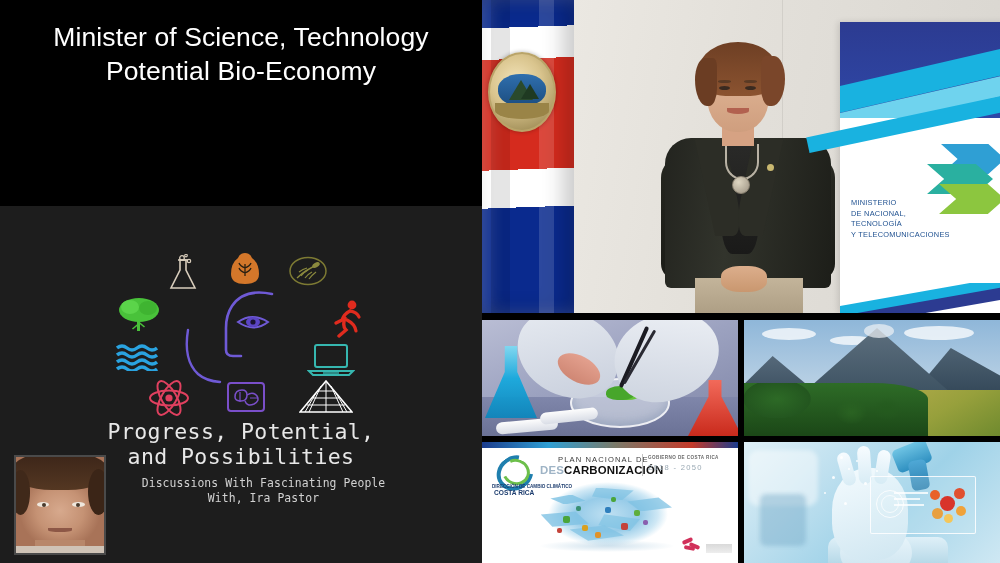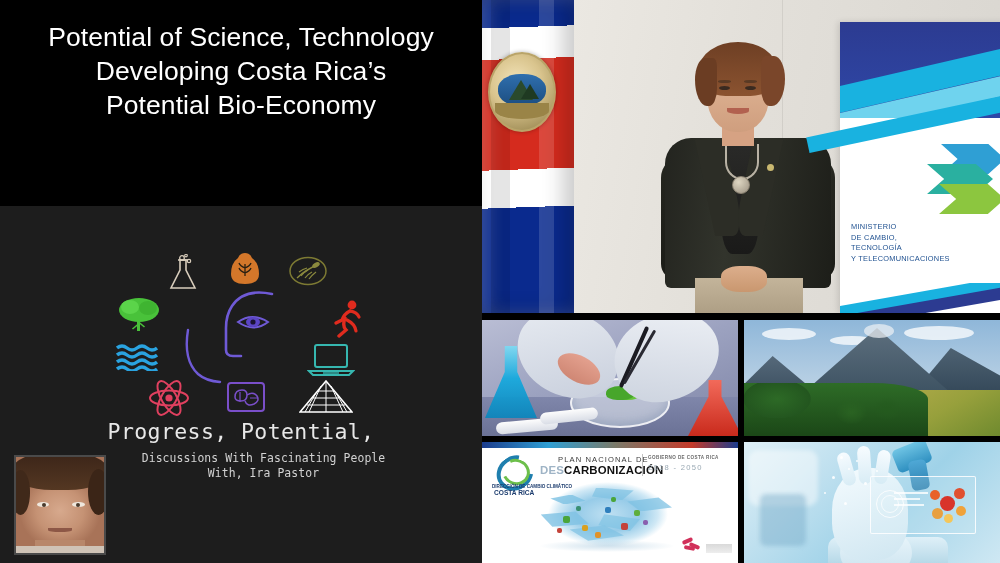--- a/index.html
+++ b/index.html
@@ -120,21 +120,21 @@
   .banner .logo-mark{position:absolute;right:6px;top:118px;width:84px;height:78px;}
   .banner .m1{position:absolute;left:16px;top:4px;width:64px;height:30px;background:#2f9fd4;
       clip-path:polygon(0 0,74% 0,100% 50%,74% 100%,0 100%,26% 50%);}
   .banner .m2{position:absolute;left:2px;top:24px;width:66px;height:30px;background:#2ab0a0;
       clip-path:polygon(0 0,74% 0,100% 50%,74% 100%,0 100%,26% 50%);}
   .banner .m3{position:absolute;left:14px;top:44px;width:66px;height:30px;background:#8cc63f;
       clip-path:polygon(0 0,74% 0,100% 50%,74% 100%,0 100%,26% 50%);}
   .banner .wordmark{position:absolute;left:10px;top:150px;font-size:34px;font-weight:700;
       color:#17559e;letter-spacing:-1px;font-family:"DejaVu Sans",sans-serif;}
   .banner .wordmark .c{color:#2f9fd4;}
-  .banner .sub{position:absolute;left:11px;top:200px;font-size:7.4px;line-height:1.42;color:#1d4f8f;
+  .banner .sub{position:absolute;left:11px;top:176px;font-size:7.4px;line-height:1.42;color:#1d4f8f;
       font-family:"Liberation Sans",sans-serif;letter-spacing:.25px;}
   .banner .bfoot{position:absolute;left:0;bottom:0;width:100%;height:30px;overflow:hidden;}
   .banner .bfoot::before{content:"";position:absolute;left:-20%;bottom:2px;width:150%;height:16px;
       background:#2c3b91;transform:rotate(-10deg);}
   .banner .bfoot::after{content:"";position:absolute;left:-20%;bottom:14px;width:150%;height:10px;
       background:#19b2e0;transform:rotate(-10deg);}
 
   
   .lab-bg{position:absolute;inset:0;background:linear-gradient(160deg,#b9bdd4 0%,#9ca2c0 45%,#7e84a6 100%);}
   .lab-bench{position:absolute;left:0;bottom:0;width:100%;height:34%;background:linear-gradient(#7f86aa,#6b7296);}
@@ -247,22 +247,21 @@
 </style>
 </head>
 <body>
 
 <div id="card">
 
   <div id="left-panel">
 
     <div id="title-block">
       <div id="title-text">
-        <div>Potential of Science, Technology</div>
-        <div>Developing Costa Rica’s</div>
+        <div>Minister of Science, Technology</div>
         <div>Potential Bio-Economy</div>
       </div>
     </div>
 
     <div id="icon-collage">
 
       <span class="ic" style="left:58px;top:2px;">
         <svg width="34" height="40" viewBox="0 0 34 40">
           <path d="M14 6 v10 L5 34 h24 L20 16 V6 z" fill="none" stroke="#d8cdbc" stroke-width="1.6"></path>
           <line x1="12" y1="6" x2="22" y2="6" stroke="#d8cdbc" stroke-width="1.6"></line>
@@ -358,20 +357,21 @@
           <path d="M27 1 L53 32 H1 z" fill="none" stroke="#ffffff" stroke-width="1.6"></path>
           <path d="M27 1 L27 32 M19 11 L35 11 M14 18 L40 18 M8 25 L46 25
                    M22 6 L10 32 M32 6 L44 32 M17 13 L6 32 M37 13 L48 32" stroke="#ffffff" stroke-width="1" fill="none"></path>
         </svg>
       </span>
     </div>
 
     <div id="podcast-brand">
       <div id="brand-title">
         <div>Progress, Potential,</div>
+        <div>and Possibilities</div>
       </div>
       <div id="brand-sub">
         <div>Discussions With Fascinating People</div>
         <div>With, Ira Pastor</div>
       </div>
     </div>
 
     <div id="host-photo">
       <div class="face"></div>
         <div class="hair"></div>
@@ -429,21 +429,21 @@
     <div class="banner">
       <div class="bl1"></div>
         <div class="bl2"></div>
       <div class="logo-mark">
         <div class="m1"></div>
           <div class="m2"></div>
           <div class="m3"></div>
       </div>
       <div class="sub">
         <div>MINISTERIO</div>
-        <div>DE CAMBIO,</div>
+        <div>DE NACIONAL,</div>
         <div>TECNOLOGÍA</div>
         <div>Y TELECOMUNICACIONES</div>
       </div>
       <div class="bfoot"></div>
     </div>
   </div>
 
   <div class="photo" id="photo-lab">
     <div class="lab-bg"></div>
       <div class="lab-bench"></div>

